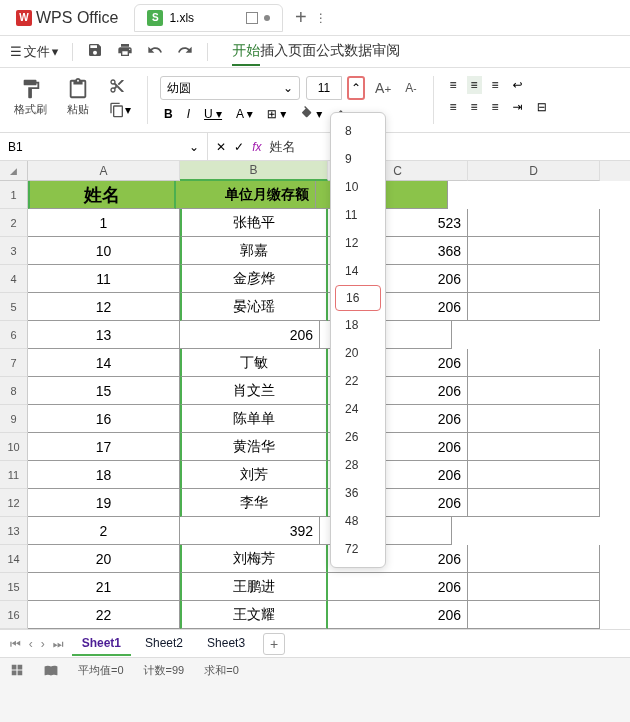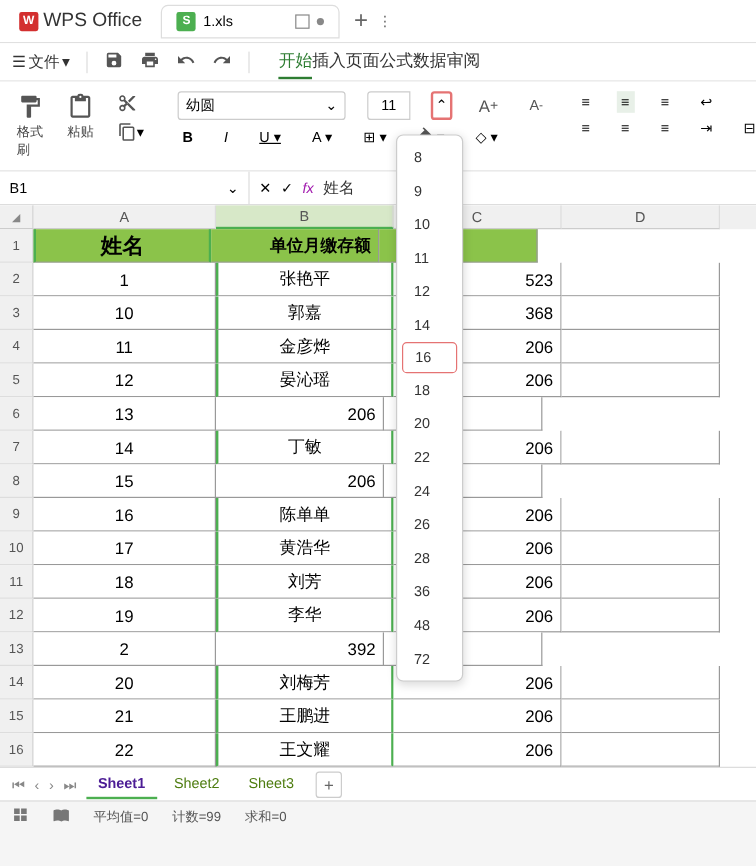--- a/index.html
+++ b/index.html
@@ -23,21 +23,21 @@
   .toolbar-icon svg { width: 16px; height: 16px; }
   .menu-tab { font-size: 14px; color: #333; cursor: pointer; padding: 4px 0; }
   .menu-tab.active { color: #2e7d32; border-bottom: 2px solid #2e7d32; }
   
   .ribbon { background: #fff; padding: 8px 10px; display: flex; gap: 12px; border-bottom: 1px solid #ddd; }
   .ribbon-group { display: flex; flex-direction: column; gap: 4px; }
   .ribbon-group.big { align-items: center; }
   .ribbon-big-btn { display: flex; flex-direction: column; align-items: center; gap: 2px; cursor: pointer; padding: 2px 4px; }
   .ribbon-big-btn svg { width: 22px; height: 22px; }
   .ribbon-big-btn span { font-size: 11px; color: #444; }
-  .ribbon-row { display: flex; align-items: center; gap: 18px; }
+  .ribbon-row { display: flex; align-items: center; gap: 6px; }
   .ribbon-sep { width: 1px; height: 48px; background: #e0e0e0; }
   .small-btn { padding: 2px 4px; cursor: pointer; display: flex; align-items: center; }
   .small-btn svg { width: 16px; height: 16px; }
   
   .font-select { height: 24px; border: 1px solid #ccc; border-radius: 3px; padding: 0 6px; font-size: 12px; width: 140px; display: flex; align-items: center; justify-content: space-between; background: #fff; }
   .size-input { width: 36px; height: 24px; border: 1px solid #ccc; border-radius: 3px 0 0 3px; text-align: center; font-size: 12px; }
   .size-stepper { width: 18px; height: 24px; border: 2px solid #e57373; border-radius: 3px; background: #fff; display: flex; align-items: center; justify-content: center; margin-left: -1px; cursor: pointer; }
   
   .cell-ref-bar { height: 28px; background: #fff; display: flex; align-items: center; border-bottom: 1px solid #ddd; }
   .cell-ref { width: 208px; padding: 0 8px; display: flex; align-items: center; justify-content: space-between; border-right: 1px solid #ddd; height: 100%; }
@@ -67,21 +67,21 @@
   .data-row.header-row .cell.col-B { font-size: 18px; font-family: serif; }
   .cell.col-C { width: 140px; justify-content: flex-end; padding-right: 6px; }
   .cell.col-D { width: 132px; }
   
   .size-dropdown { position: absolute; left: 330px; top: 112px; width: 56px; background: #fff; border: 1px solid #ccc; border-radius: 6px; box-shadow: 0 2px 8px rgba(0,0,0,0.15); padding: 4px 0; z-index: 100; }
   .size-item { padding: 7px 14px; font-size: 12px; color: #333; cursor: pointer; }
   .size-item.highlight { border: 1.5px solid #e57373; border-radius: 4px; margin: 0 4px; padding: 5px 10px; }
   
   .sheet-tabs { height: 28px; background: #fff; display: flex; align-items: center; padding: 0 10px; gap: 8px; border-top: 1px solid #ddd; }
   .sheet-nav-btn { color: #888; cursor: pointer; }
-  .sheet-tab { padding: 4px 10px; font-size: 12px; cursor: pointer; color: #4d7c0f; }
+  .sheet-tab { padding: 4px 10px; font-size: 12px; cursor: pointer; color: #0f172a; }
   .sheet-tab.active { font-weight: bold; border-bottom: 2px solid #4caf50; color: #4c1d95; }
   .add-sheet { font-size: 14px; color: #666; cursor: pointer; padding: 2px 6px; border: 1px solid #ccc; border-radius: 3px; }
   
   .status-bar { height: 26px; background: #f5f5f5; display: flex; align-items: center; padding: 0 10px; gap: 20px; font-size: 11px; color: #555; border-top: 1px solid #ddd; }
   .status-icon svg { width: 14px; height: 14px; }
 </style>
 </head>
 <body>
 
 <div class="title-bar">
@@ -277,20 +277,21 @@
           <div class="cell col-D"></div>
         </div>
         <div class="data-row">
           <div class="cell col-A">14</div>
           <div class="cell col-B">丁敏</div>
           <div class="cell col-C">206</div>
           <div class="cell col-D"></div>
         </div>
         <div class="data-row">
           <div class="cell col-A">15</div>
+          <div class="cell col-B">肖文兰</div>
           <div class="cell col-C">206</div>
           <div class="cell col-D"></div>
         </div>
         <div class="data-row">
           <div class="cell col-A">16</div>
           <div class="cell col-B">陈单单</div>
           <div class="cell col-C">206</div>
           <div class="cell col-D"></div>
         </div>
         <div class="data-row">

